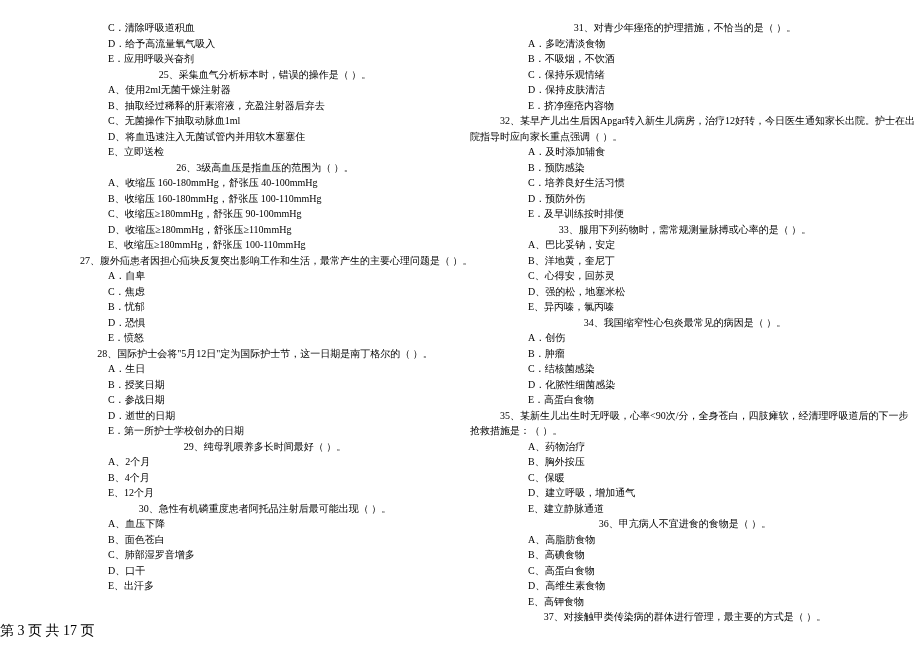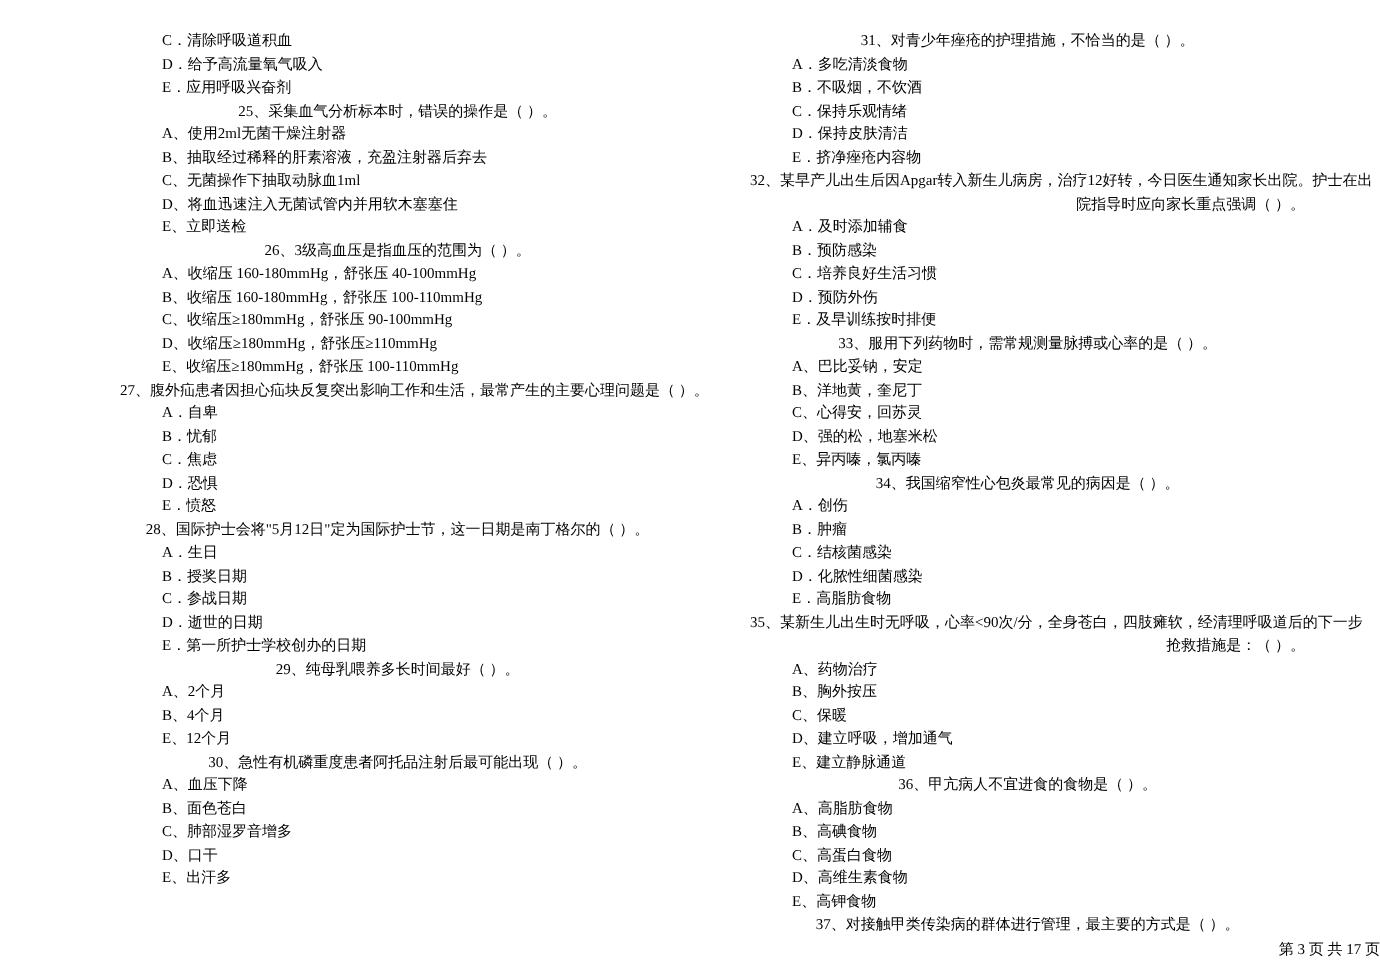--- a/index.html
+++ b/index.html
@@ -29,29 +29,28 @@
   }
   .qline {
     padding-left: 30px;
     line-height: 1.55;
     white-space: nowrap;
     text-align: center;
   }
   .contline {
     padding-left: 0px;
     line-height: 1.55;
-    text-align: right;
   }
   .footer {
     position: absolute;
     bottom: 10px;
     left: 0;
     right: 0;
-    text-align: right;
-    font-size: 10px;
+    text-align: left;
+    font-size: 14px;
   }
 </style>
 </head>
 <body>
 
 <div class="page">
   <div class="col" id="left-col">
       <div class="opt">C．清除呼吸道积血</div>
       <div class="opt">D．给予高流量氧气吸入</div>
       <div class="opt">E．应用呼吸兴奋剂</div>
@@ -62,22 +61,22 @@
       <div class="opt">D、将血迅速注入无菌试管内并用软木塞塞住</div>
       <div class="opt">E、立即送检</div>
       <div class="qline">26、3级高血压是指血压的范围为（     ）。</div>
       <div class="opt">A、收缩压 160-180mmHg，舒张压 40-100mmHg</div>
       <div class="opt">B、收缩压 160-180mmHg，舒张压 100-110mmHg</div>
       <div class="opt">C、收缩压≥180mmHg，舒张压 90-100mmHg</div>
       <div class="opt">D、收缩压≥180mmHg，舒张压≥110mmHg</div>
       <div class="opt">E、收缩压≥180mmHg，舒张压 100-110mmHg</div>
       <div class="qline">27、腹外疝患者因担心疝块反复突出影响工作和生活，最常产生的主要心理问题是（     ）。</div>
       <div class="opt">A．自卑</div>
+      <div class="opt">C．焦虑</div>
       <div class="opt">B．忧郁</div>
-      <div class="opt">C．焦虑</div>
       <div class="opt">D．恐惧</div>
       <div class="opt">E．愤怒</div>
       <div class="qline">28、国际护士会将"5月12日"定为国际护士节，这一日期是南丁格尔的（     ）。</div>
       <div class="opt">A．生日</div>
       <div class="opt">B．授奖日期</div>
       <div class="opt">C．参战日期</div>
       <div class="opt">D．逝世的日期</div>
       <div class="opt">E．第一所护士学校创办的日期</div>
       <div class="qline">29、纯母乳喂养多长时间最好（     ）。</div>
       <div class="opt">A、2个月</div>
@@ -108,21 +107,21 @@
       <div class="opt">A、巴比妥钠，安定</div>
       <div class="opt">B、洋地黄，奎尼丁</div>
       <div class="opt">C、心得安，回苏灵</div>
       <div class="opt">D、强的松，地塞米松</div>
       <div class="opt">E、异丙嗪，氯丙嗪</div>
       <div class="qline">34、我国缩窄性心包炎最常见的病因是（     ）。</div>
       <div class="opt">A．创伤</div>
       <div class="opt">B．肿瘤</div>
       <div class="opt">C．结核菌感染</div>
       <div class="opt">D．化脓性细菌感染</div>
-      <div class="opt">E．高脂肪食物</div>
+      <div class="opt">E．高蛋白食物</div>
       <div class="qline">35、某新生儿出生时无呼吸，心率&lt;90次/分，全身苍白，四肢瘫软，经清理呼吸道后的下一步</div>
       <div class="contline">抢救措施是：（    ）。</div>
       <div class="opt">A、药物治疗</div>
       <div class="opt">B、胸外按压</div>
       <div class="opt">C、保暖</div>
       <div class="opt">D、建立呼吸，增加通气</div>
       <div class="opt">E、建立静脉通道</div>
       <div class="qline">36、甲亢病人不宜进食的食物是（     ）。</div>
       <div class="opt">A、高脂肪食物</div>
       <div class="opt">B、高碘食物</div>

